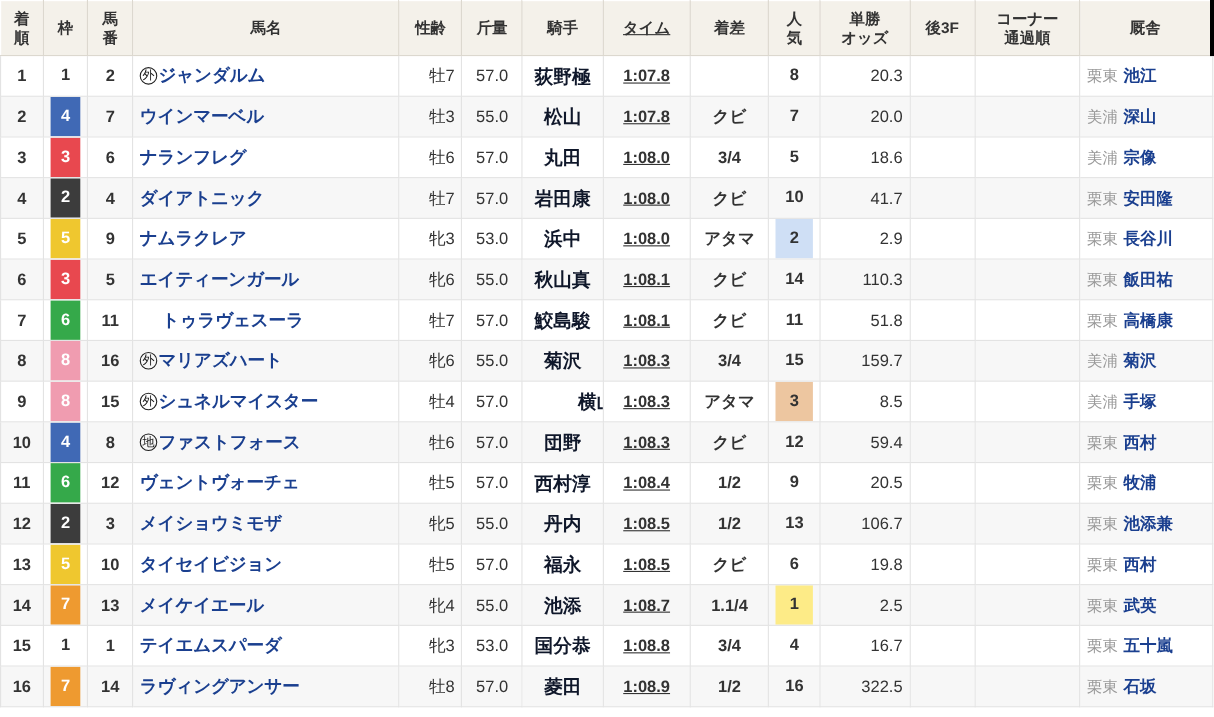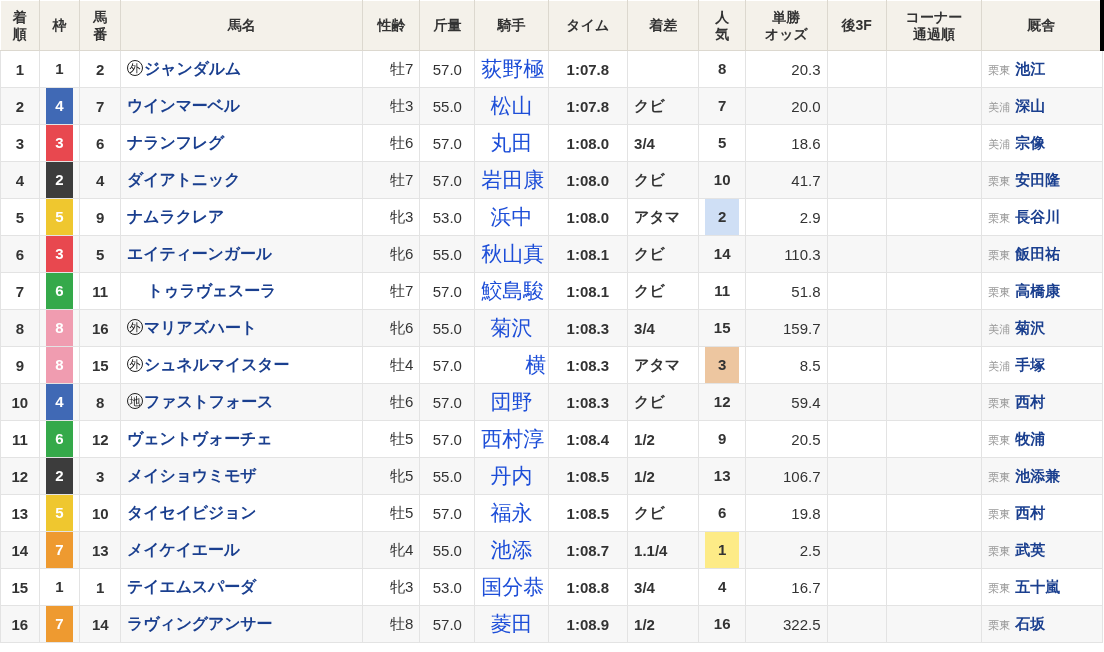--- a/index.html
+++ b/index.html
@@ -50,22 +50,22 @@
   table.result tbody tr.even td { background: #f7f7f7; }
 
   
   .c-rank  { width: 38px;  text-align: center; font-weight: bold; }
   .c-waku  { width: 40px;  text-align: center; padding: 0; }
   .c-uma   { width: 40px;  text-align: center; font-weight: bold; }
   .c-name  { width: 238px; text-align: left; }
   .c-sex   { width: 56px;  text-align: right; color: #666666; font-size: 14px; }
   .c-kin   { width: 54px;  text-align: center; color: #666666; font-size: 14px; }
   .c-jockey{ width: 72px;  text-align: center; }
-  .c-time  { width: 78px;  text-align: center; font-weight: bold; font-size: 14px; }
-  .c-margin{ width: 70px;  font-weight: bold; font-size: 14px; }
+  .c-time  { width: 78px;  text-align: center; font-weight: bold; font-size: 14px; text-decoration: underline; }
+  .c-margin{ width: 70px;  text-align: center; font-weight: bold; font-size: 14px; }
   .c-pop   { width: 46px;  text-align: center; font-weight: bold; padding: 0; }
   .c-odds  { width: 80px;  text-align: right; font-weight: normal; padding-right: 14px; }
   .c-f3    { width: 58px;  text-align: center; }
   .c-corner{ width: 94px;  text-align: center; }
   .c-stable{ width: 118px; text-align: left; padding-left: 10px; }
 
   
   .waku-badge {
     display: block;
     width: 100%;
@@ -99,37 +99,37 @@
     border: 1px solid #222222;
     border-radius: 50%;
     font-size: 11px;
     font-weight: normal;
     color: #111111;
     text-align: center;
     vertical-align: 2px;
     margin-right: 1px;
     box-sizing: border-box;
   }
-  .jockey-name { color: #1d4ed8; font-weight: normal; font-size: 21px; }
+  .jockey-name { color: #0f172a; font-weight: bold; font-size: 17px; }
 
   
   .pop-cellwrap {
     display: block;
     width: 100%;
     height: 36px;
     line-height: 36px;
     text-align: center;
   }
   .pop-1 { background: #fdeb87; }
   .pop-2 { background: #cfdff5; }
   .pop-3 { background: #edc6a0; }
 
   .odds-fav { color: #d9534f; }
 
-  .stable-area { color: #999999; font-size: 11px; margin-right: 5px; }
+  .stable-area { color: #999999; font-size: 14px; margin-right: 5px; }
   .stable-name { color: #1a3f8f; font-weight: bold; font-size: 15px; }
 </style>
 </head>
 <body>
 
 <table class="result">
   <thead>
     <tr>
       <th class="c-rank th-first">
         <span>着</span><br>

